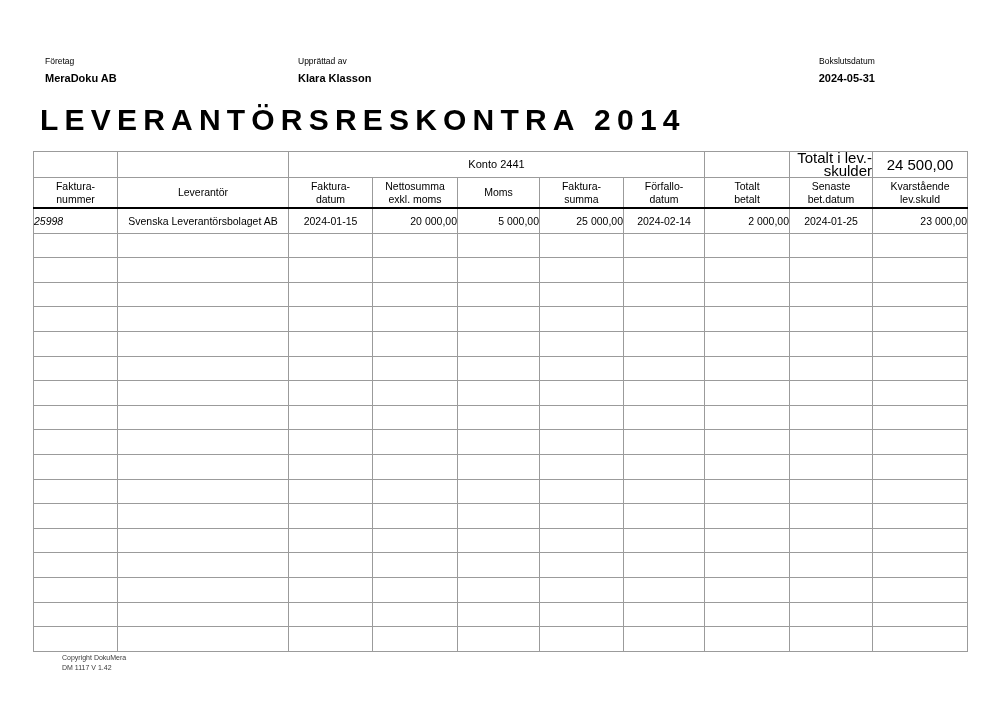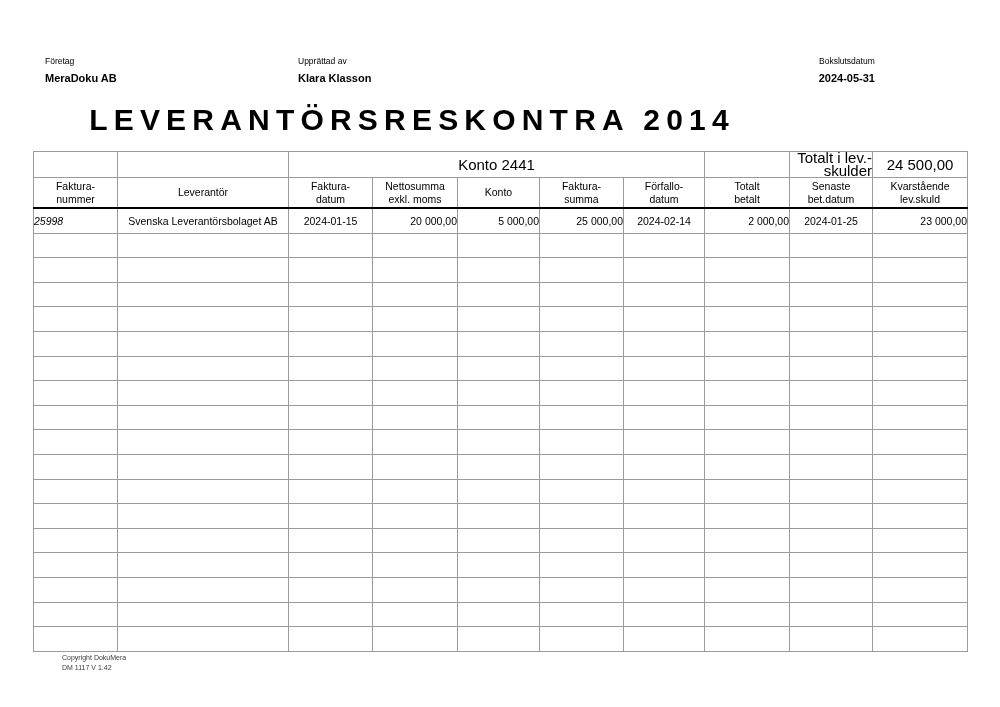--- a/index.html
+++ b/index.html
@@ -46,26 +46,26 @@
     margin-top: 4px;
     white-space: nowrap;
   }
 
   
   .doc-title {
     position: absolute;
     left: 0;
     top: 103px;
     width: 824px;
-    text-align: center;
     font-size: 30px;
     font-weight: bold;
     letter-spacing: 6.2px;
     line-height: 34px;
     white-space: nowrap;
+    padding-left: 40px;
   }
 
   
   .ledger-wrap {
     position: absolute;
     left: 33px;
     top: 151px;
     width: 934px;
   }
   table.ledger {
@@ -83,21 +83,21 @@
     overflow: hidden;
   }
 
   
   .hrow1 td { height: 25px; }
   .hrow2 td { height: 29px; }
 
   .h-title {
     text-align: center;
     font-weight: bold;
-    font-size: 15px;
+    font-size: 11px;
     line-height: 13px;
   }
   .h-sub {
     text-align: center;
     font-weight: bold;
     font-size: 10.5px;
     line-height: 12.5px;
     padding: 0 2px;
   }
   .h-blank { }
@@ -196,21 +196,21 @@
         </td>
         <td class="h-sub">
           <div>Faktura-</div>
           <div>datum</div>
         </td>
         <td class="h-sub">
           <div>Nettosumma</div>
           <div>exkl. moms</div>
         </td>
         <td class="h-sub">
-          <div>Konto</div>
+          <div>Moms</div>
         </td>
         <td class="h-sub">
           <div>Faktura-</div>
           <div>summa</div>
         </td>
         <td class="h-sub">
           <div>Förfallo-</div>
           <div>datum</div>
         </td>
         <td class="h-sub">

